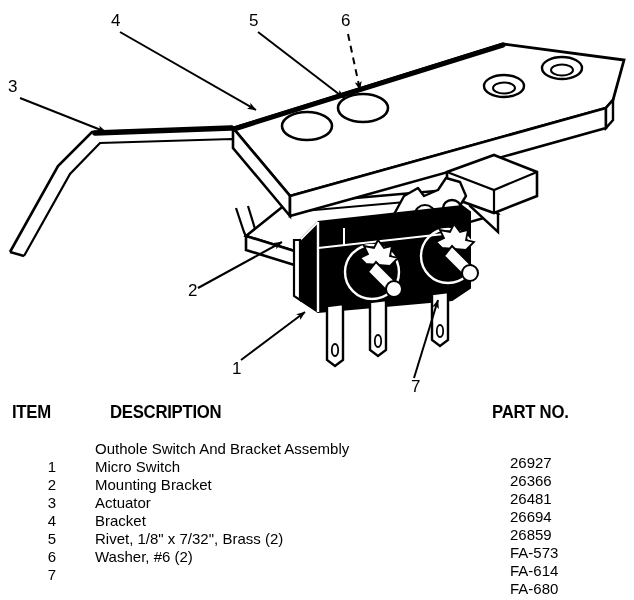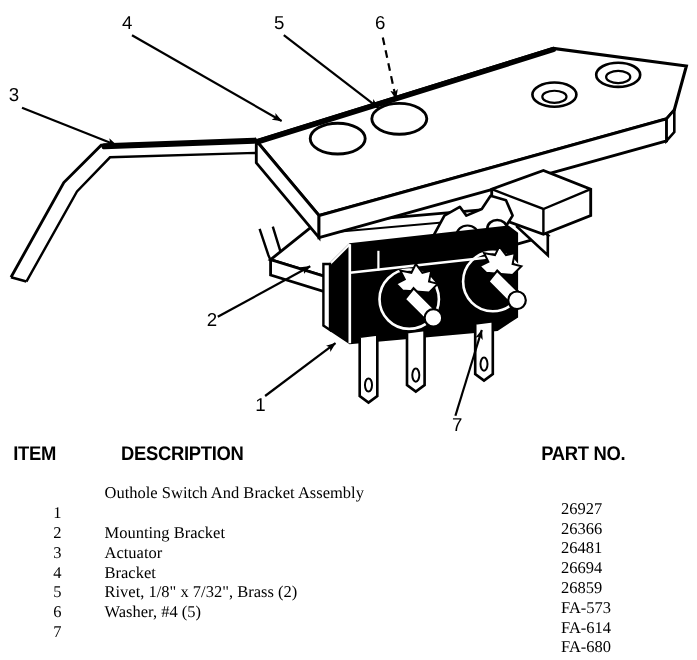--- a/index.html
+++ b/index.html
@@ -68,21 +68,21 @@
   .rows {
     position: absolute;
     top: 45px;
     left: 0;
     width: 634px;
   }
   .row {
     position: relative;
     height: 18px;
     line-height: 18px;
-    font-family: Liberation Serif, serif;
+    font-family: Liberation Sans, sans-serif;
     font-size: 15px;
     white-space: pre;
   }
   .cell-item {
     position: absolute;
     left: 0;
     width: 56px;
     text-align: right;
   }
   .cell-desc {
@@ -227,21 +227,21 @@
 </div>
 
 <div id="parts-table">
   <div class="table-header">
     <div class="hdr" id="hdr-item">ITEM</div>
     <div class="hdr" id="hdr-desc">DESCRIPTION</div>
     <div class="hdr" id="hdr-part">PART NO.</div>
   </div>
   <div class="rows" id="table-rows">
       <div class="row"><span class="cell-item"></span><span class="cell-desc">Outhole Switch And Bracket Assembly</span><span class="cell-part">26927</span></div>
-      <div class="row"><span class="cell-item">1</span><span class="cell-part">26366</span></div>
+      <div class="row"><span class="cell-item">1</span><span class="cell-desc">Micro Switch</span><span class="cell-part">26366</span></div>
       <div class="row"><span class="cell-item">2</span><span class="cell-desc">Mounting Bracket</span><span class="cell-part">26481</span></div>
       <div class="row"><span class="cell-item">3</span><span class="cell-desc">Actuator</span><span class="cell-part">26694</span></div>
       <div class="row"><span class="cell-item">4</span><span class="cell-desc">Bracket</span><span class="cell-part">26859</span></div>
       <div class="row"><span class="cell-item">5</span><span class="cell-desc">Rivet, 1/8" x 7/32", Brass (2)</span><span class="cell-part">FA-573</span></div>
-      <div class="row"><span class="cell-item">6</span><span class="cell-desc">Washer, #4 (5)</span><span class="cell-part">FA-614</span></div>
+      <div class="row"><span class="cell-item">6</span><span class="cell-desc">Washer, #6 (2)</span><span class="cell-part">FA-614</span></div>
       <div class="row"><span class="cell-item">7</span><span class="cell-part">FA-680</span></div>
     </div>
 </div>
 
 </body></html>

